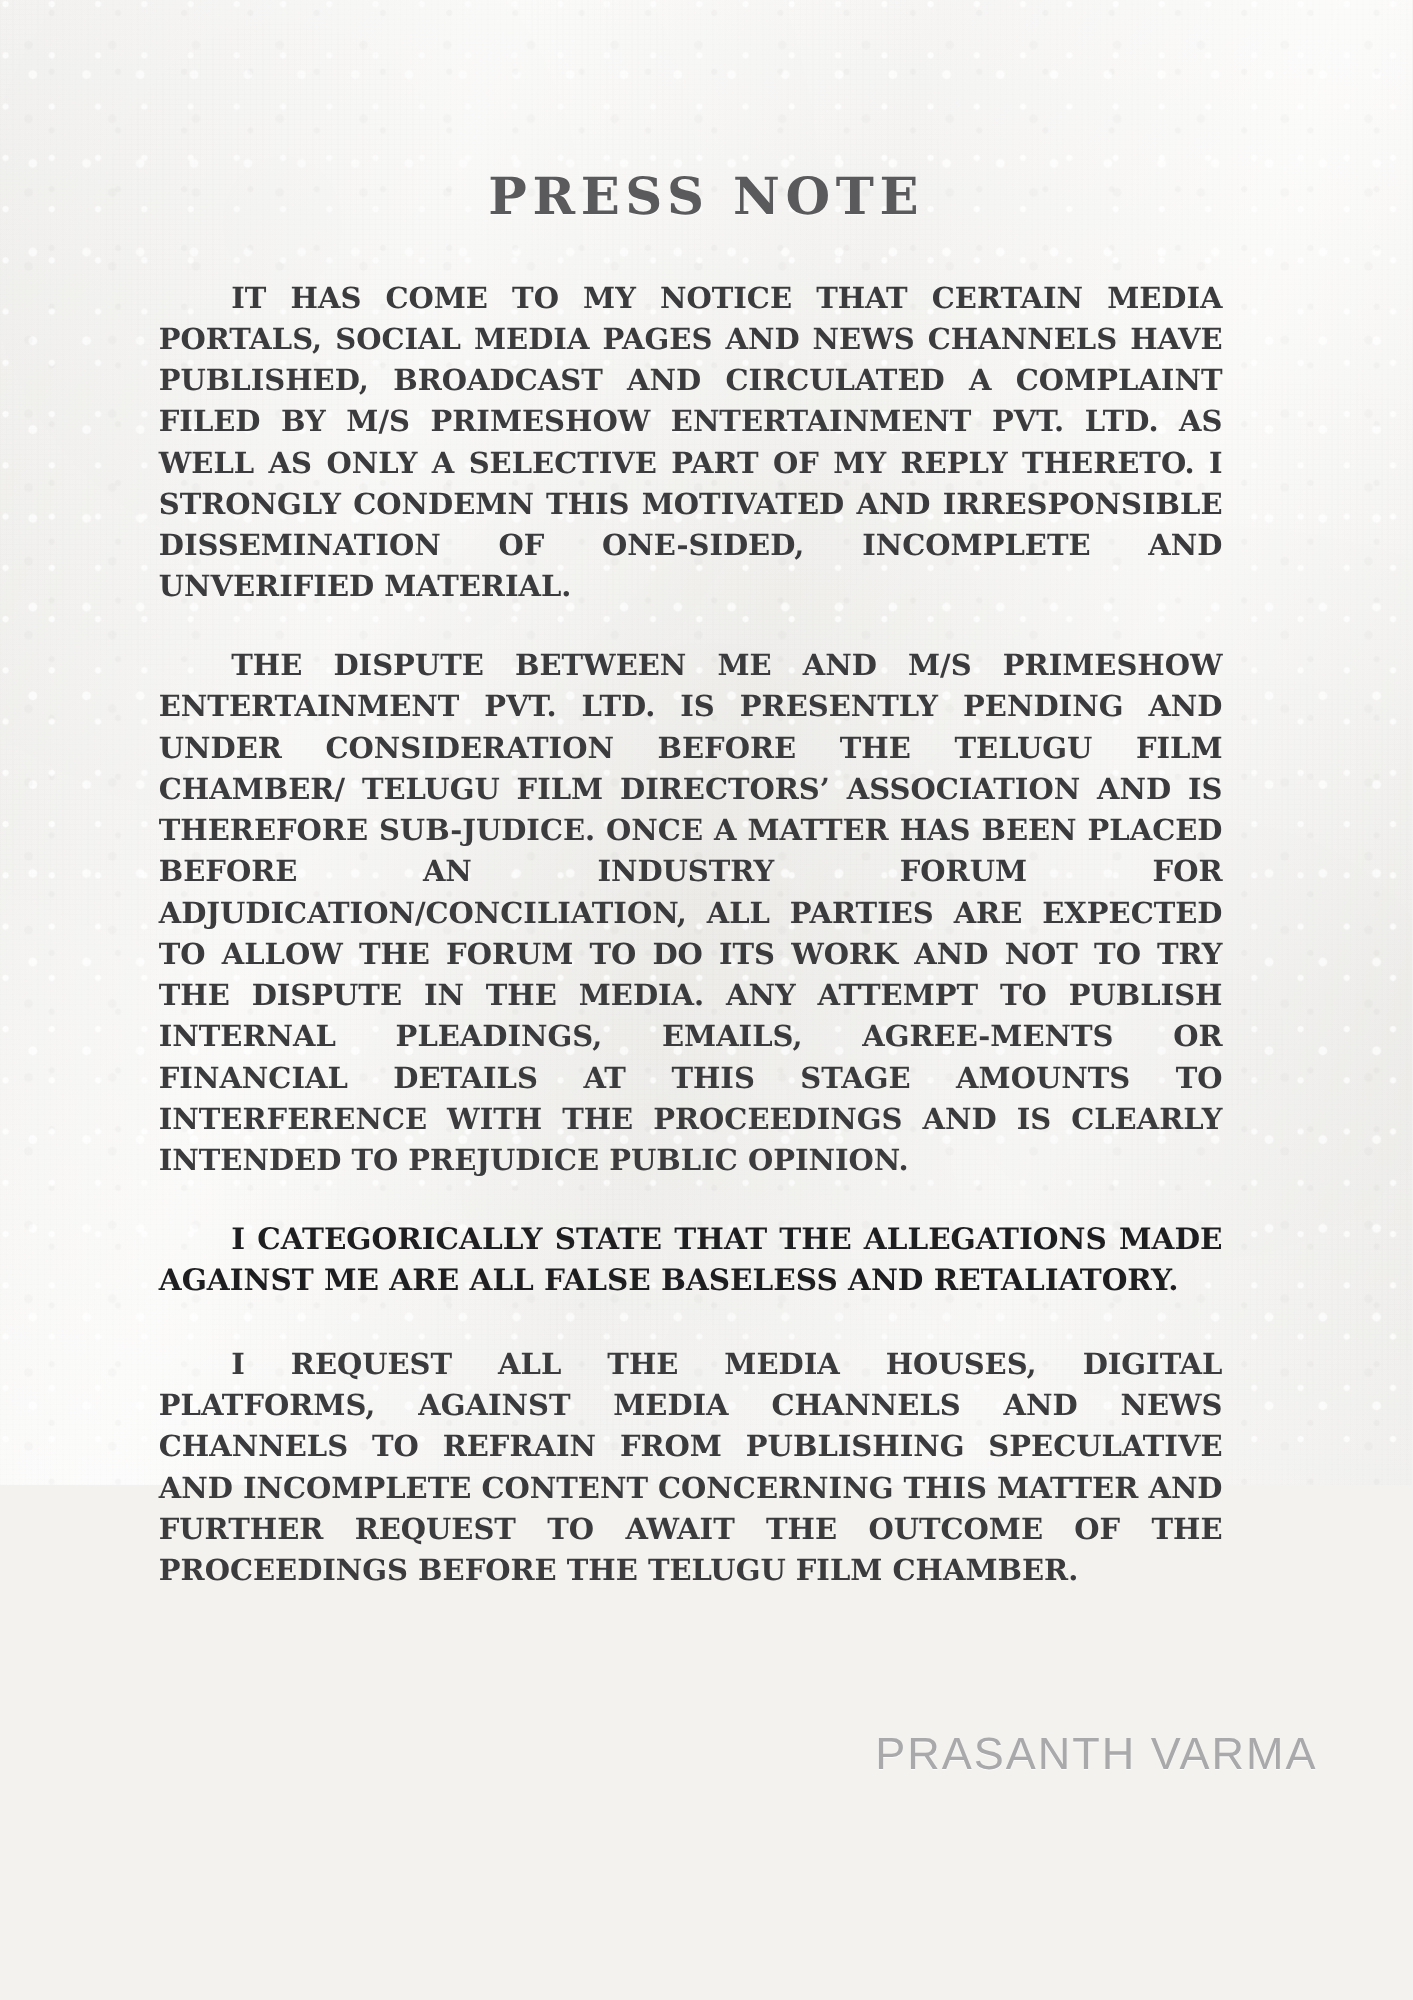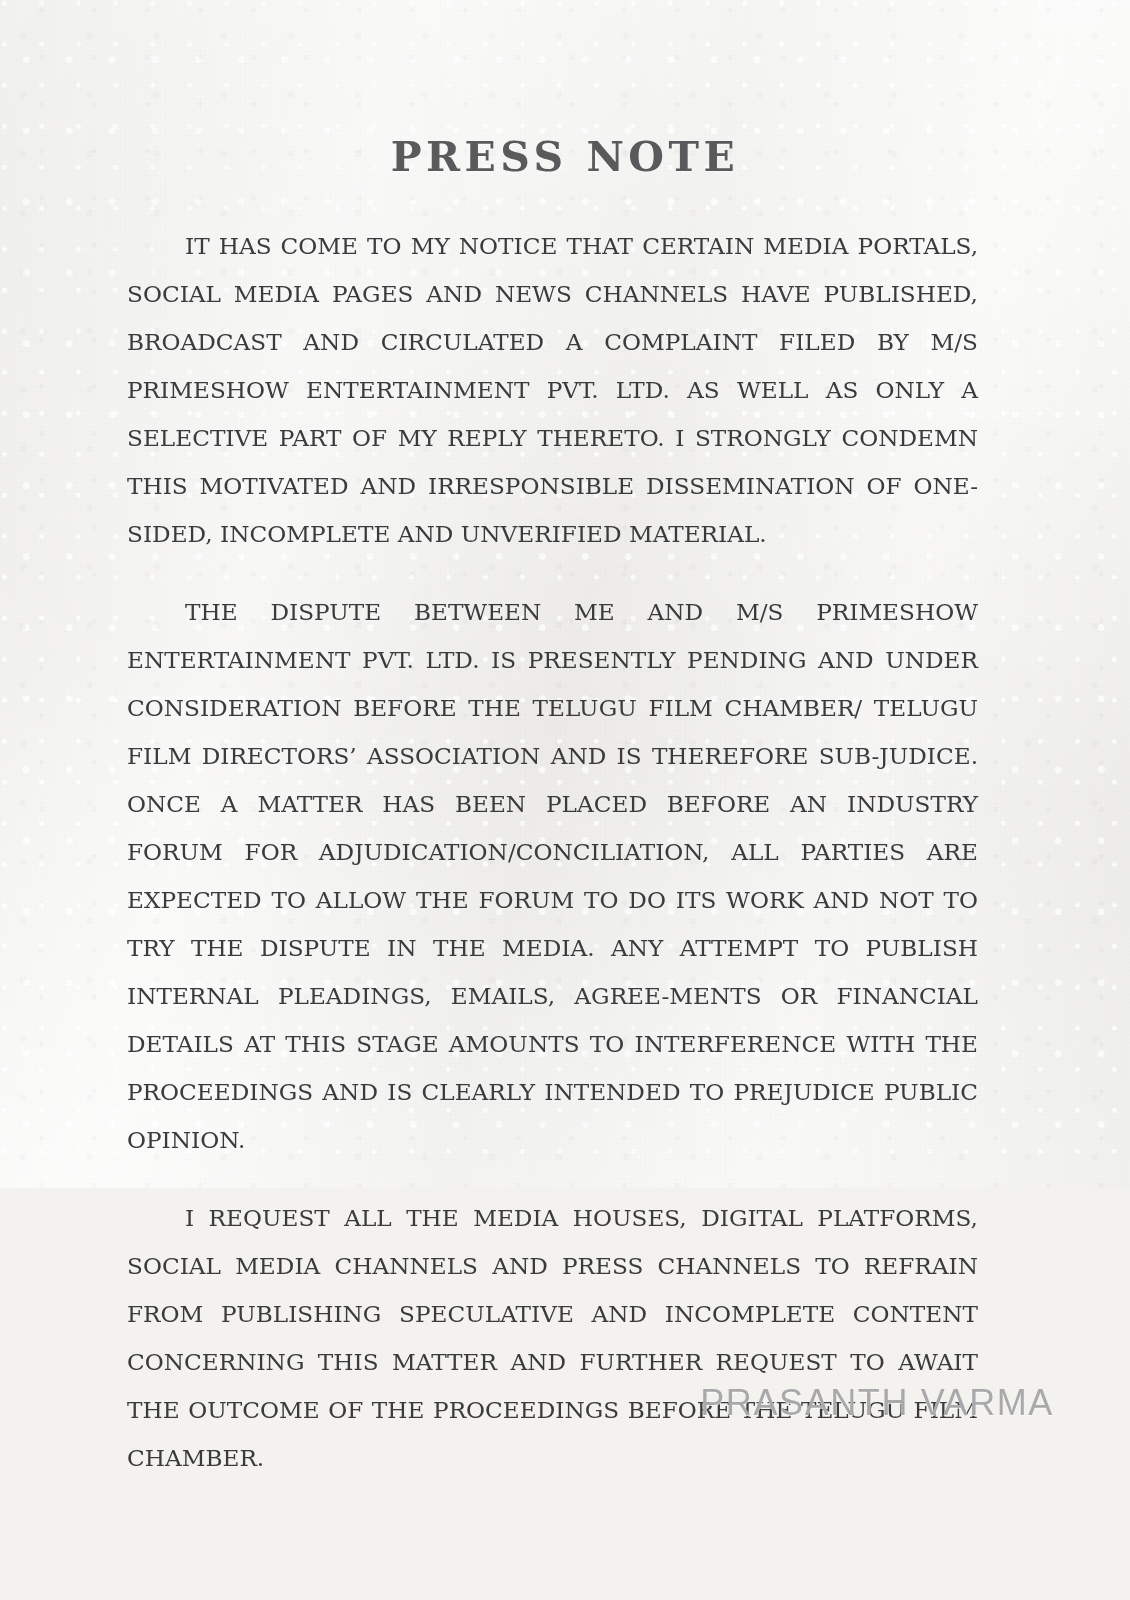--- a/index.html
+++ b/index.html
@@ -81,22 +81,22 @@
     width: 851px;
   }
 
   .para {
     margin: 0 0 30px 0;
     text-align: justify;
     text-align-last: left;
     text-justify: inter-word;
     font-family: "DejaVu Serif", "Liberation Serif", serif;
     font-size: 23.2px;
-    line-height: 48px;
-    font-weight: 400;
+    line-height: 33px;
+    font-weight: 700;
     color: #3b3b3d;
     text-indent: 58px;
     word-spacing: 0px;
     hyphens: manual;
   }
 
   .para.emphasis {
     color: #1e1e20;
     font-size: 23.6px;
     margin-bottom: 34px;
@@ -129,20 +129,21 @@
 <div id="paper">
   <div id="content">
 
     <h1 class="press-title">PRESS NOTE</h1>
 
     <div class="body-block">
       <p class="para">IT HAS COME TO MY NOTICE THAT CERTAIN MEDIA PORTALS, SOCIAL MEDIA PAGES AND NEWS CHANNELS HAVE PUBLISHED, BROADCAST AND CIRCULATED A COMPLAINT FILED BY M/S PRIMESHOW ENTERTAINMENT PVT. LTD. AS WELL AS ONLY A SELECTIVE PART OF MY REPLY THERETO. I STRONGLY CONDEMN THIS MOTIVATED AND IRRESPONSIBLE DISSEMINATION OF ONE-SIDED, INCOMPLETE AND UNVERIFIED MATERIAL.</p>
 
       <p class="para">THE DISPUTE BETWEEN ME AND M/S PRIMESHOW ENTERTAINMENT PVT. LTD. IS PRESENTLY PENDING AND UNDER CONSIDERATION BEFORE THE TELUGU FILM CHAMBER/ TELUGU FILM DIRECTORS’ ASSOCIATION AND IS THEREFORE SUB-JUDICE. ONCE A MATTER HAS BEEN PLACED BEFORE AN INDUSTRY FORUM FOR ADJUDICATION/CONCILIATION, ALL PARTIES ARE EXPECTED TO ALLOW THE FORUM TO DO ITS WORK AND NOT TO TRY THE DISPUTE IN THE MEDIA. ANY ATTEMPT TO PUBLISH INTERNAL PLEADINGS, EMAILS, AGREE-MENTS OR FINANCIAL DETAILS AT THIS STAGE AMOUNTS TO INTERFERENCE WITH THE PROCEEDINGS AND IS CLEARLY INTENDED TO PREJUDICE PUBLIC OPINION.</p>
 
+      <p class="para emphasis">I CATEGORICALLY STATE THAT THE ALLEGATIONS MADE AGAINST ME ARE ALL FALSE BASELESS AND RETALIATORY.</p>
 
-      <p class="para last">I REQUEST ALL THE MEDIA HOUSES, DIGITAL PLATFORMS, SOCIAL MEDIA CHANNELS AND PRESS CHANNELS TO REFRAIN FROM PUBLISHING SPECULATIVE AND INCOMPLETE CONTENT CONCERNING THIS MATTER AND FURTHER REQUEST TO AWAIT THE OUTCOME OF THE PROCEEDINGS BEFORE THE TELUGU FILM CHAMBER.</p>
+      <p class="para last">I REQUEST ALL THE MEDIA HOUSES, DIGITAL PLATFORMS, AGAINST MEDIA CHANNELS AND NEWS CHANNELS TO REFRAIN FROM PUBLISHING SPECULATIVE AND INCOMPLETE CONTENT CONCERNING THIS MATTER AND FURTHER REQUEST TO AWAIT THE OUTCOME OF THE PROCEEDINGS BEFORE THE TELUGU FILM CHAMBER.</p>
     </div>
 
     <div class="signature">PRASANTH VARMA</div>
 
   </div>
 </div>
 
 </body></html>

